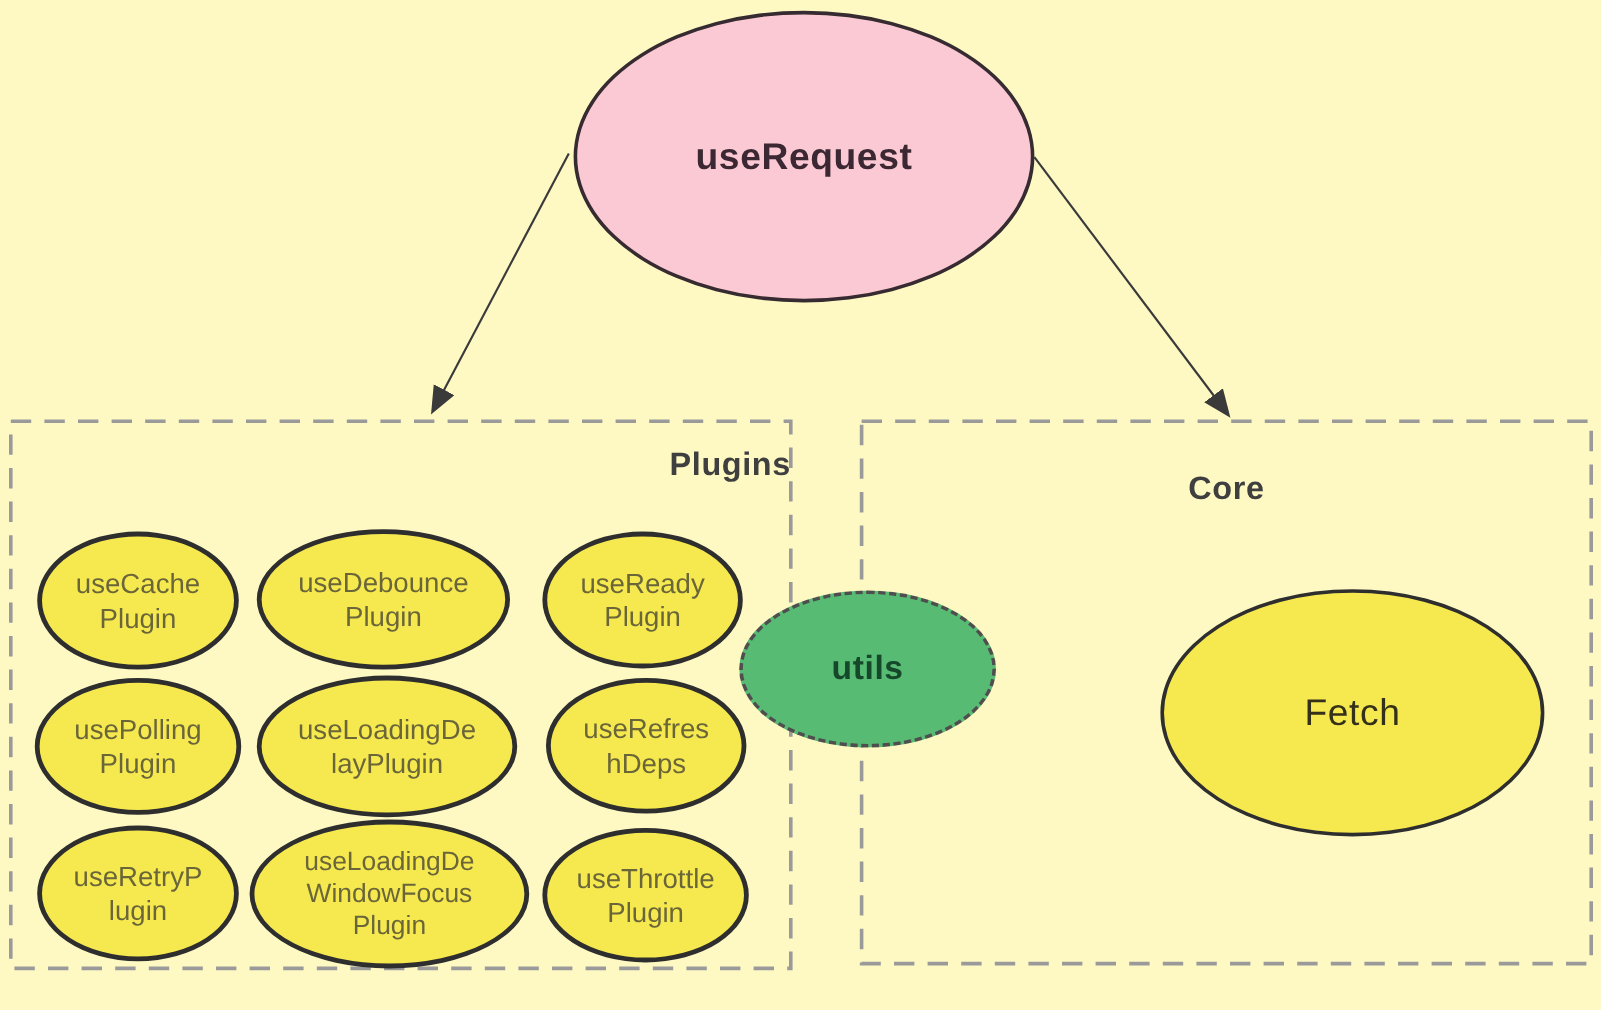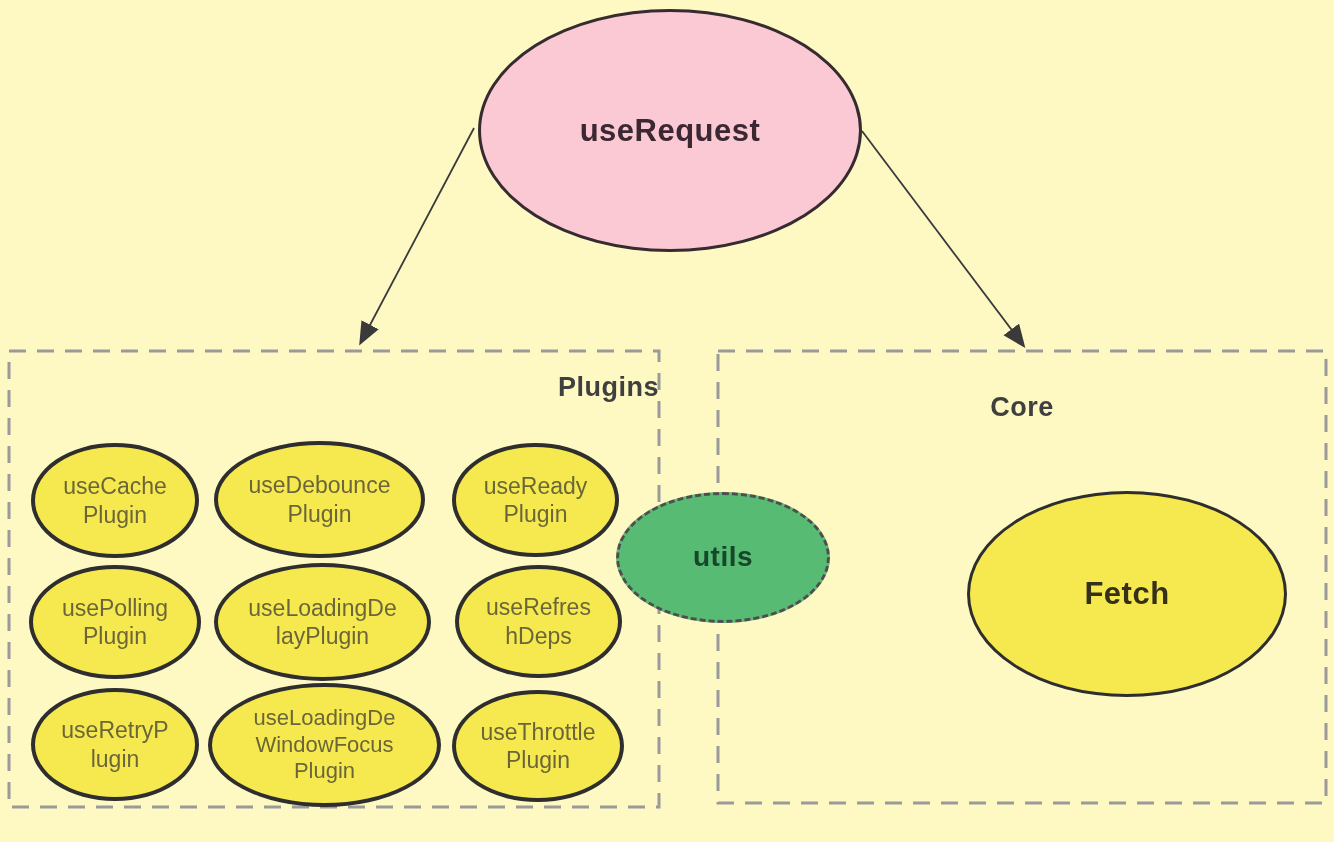--- a/index.html
+++ b/index.html
@@ -72,21 +72,21 @@
     left: 616px; top: 492px; width: 214px; height: 131px;
     background: var(--utils-fill);
     border: 3px dashed #4e4e4e;
     font-size: 28px; font-weight: 700; color: var(--utils-text);
     letter-spacing: 0.5px;
   }
   .node-fetch {
     left: 967px; top: 491px; width: 320px; height: 206px;
     background: var(--node-fill-yellow);
     border: 3px solid var(--node-border);
-    font-size: 31px; font-weight: 700; color: var(--fetch-text);
+    font-size: 31px; font-weight: 400; color: var(--fetch-text);
     letter-spacing: 0.5px;
   }
 </style>
 </head>
 <body>
 
 <div class="canvas">
 
   <svg class="overlay-svg" viewBox="0 0 1334 842" xmlns="http://www.w3.org/2000/svg">
     <defs>

